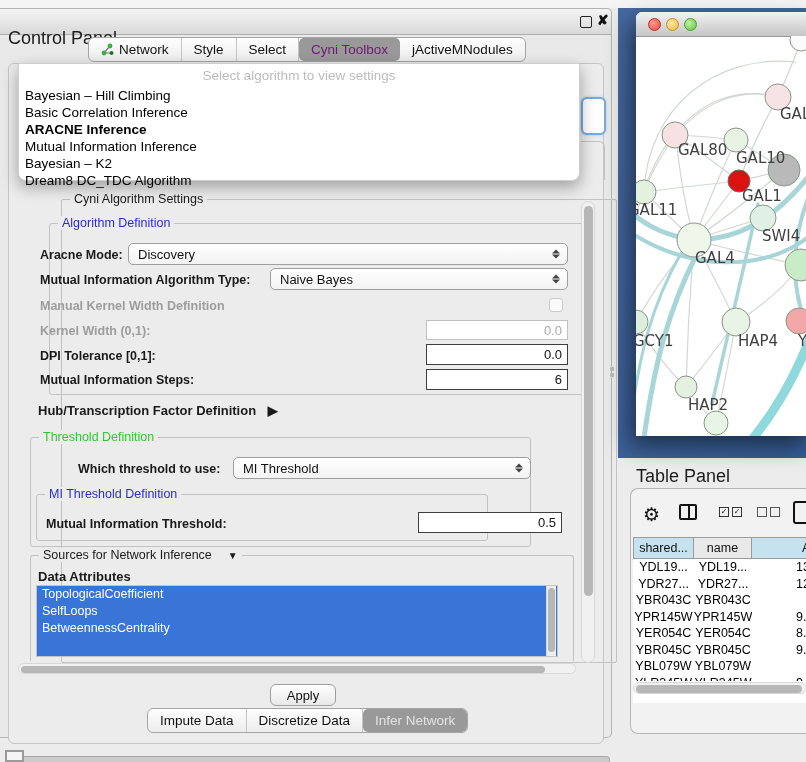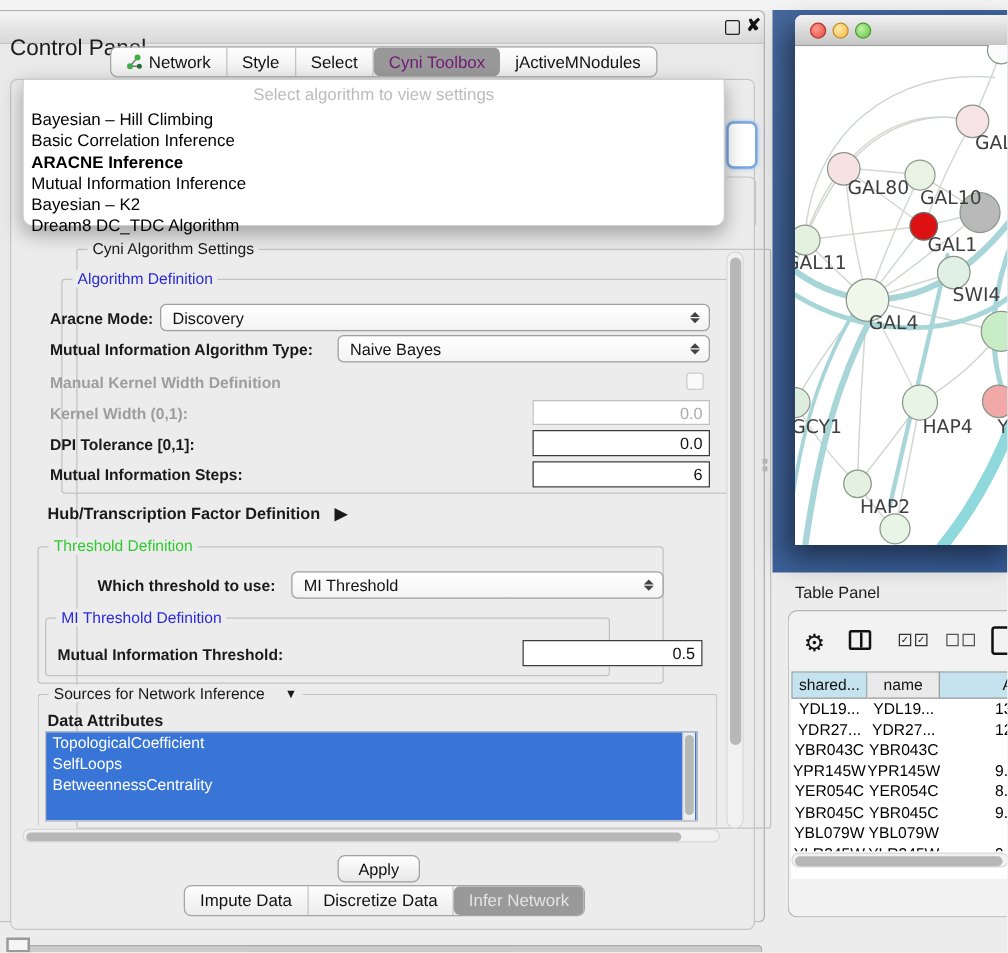--- a/index.html
+++ b/index.html
@@ -46,21 +46,21 @@
   
   #desktop{left:618px;top:8px;width:188px;height:450px;background:linear-gradient(120deg,#46699f,#365c96);}
   #netwin{left:636px;top:12px;width:176px;height:424px;background:#fff;border-radius:6px 0 0 0;box-shadow:-6px 10px 22px rgba(0,0,0,.5);}
   #netwin-titlebar{left:0;top:0;width:100%;height:24px;background:linear-gradient(#f2f2f2 0%,#d9d9d9 55%,#c6c6c6 100%);border-bottom:1px solid #9a9a9a;border-radius:6px 0 0 0;}
   .tl{position:absolute;top:5.5px;width:13px;height:13px;border-radius:50%;box-sizing:border-box;}
   .tl.red{background:radial-gradient(circle at 4px 4px,#ff9a90,#e04b3f);border:1px solid #b73229;}
   .tl.yellow{background:radial-gradient(circle at 4px 4px,#ffe9a8,#f0b73e);border:1px solid #c08f2b;}
   .tl.green{background:radial-gradient(circle at 4px 4px,#c0f0a8,#62c33e);border:1px solid #4a9a2e;}
   #netcanvas{left:0;top:24px;width:176px;height:400px;overflow:hidden;}
   
-  #tp-title{left:636px;top:466px;font-size:13px;color:#1c1c1c;}
+  #tp-title{left:636px;top:466px;font-size:18px;color:#1c1c1c;}
   #tp{left:630px;top:488px;width:176px;height:246px;background:#f2f2f2;border:1px solid #b5b5b5;border-right:none;border-radius:8px 0 0 8px;box-sizing:border-box;}
   .ticon{position:absolute;top:14px;color:#111;}
   #tp-table{left:2px;top:48px;width:174px;height:166px;background:#fff;overflow:hidden;}
   .th{position:absolute;top:0;height:22px;box-sizing:border-box;border-right:1px solid #9c9c9c;border-top:1px solid #9c9c9c;border-bottom:1px solid #9c9c9c;font-size:12.5px;color:#111;display:flex;align-items:center;justify-content:center;}
   .tr{position:absolute;width:100%;height:16.5px;display:flex;}
   .td{font-size:12.5px;color:#000;display:flex;align-items:center;justify-content:center;box-sizing:border-box;white-space:nowrap;overflow:hidden;}
   
   #attr-list{left:36px;top:576px;width:522px;height:72px;background:#3875d7;border:1px solid #c4c4c4;box-sizing:border-box;overflow:hidden;}
   .attr-item{font-size:12.5px;color:#fff;height:17px;line-height:17px;padding-left:5px;}
   #apply-btn{left:270px;top:675px;width:66px;height:22px;background:linear-gradient(#ffffff,#e8e8e8);border:1px solid #9f9f9f;border-radius:6px;box-sizing:border-box;display:flex;align-items:center;justify-content:center;font-size:13px;color:#111;}

